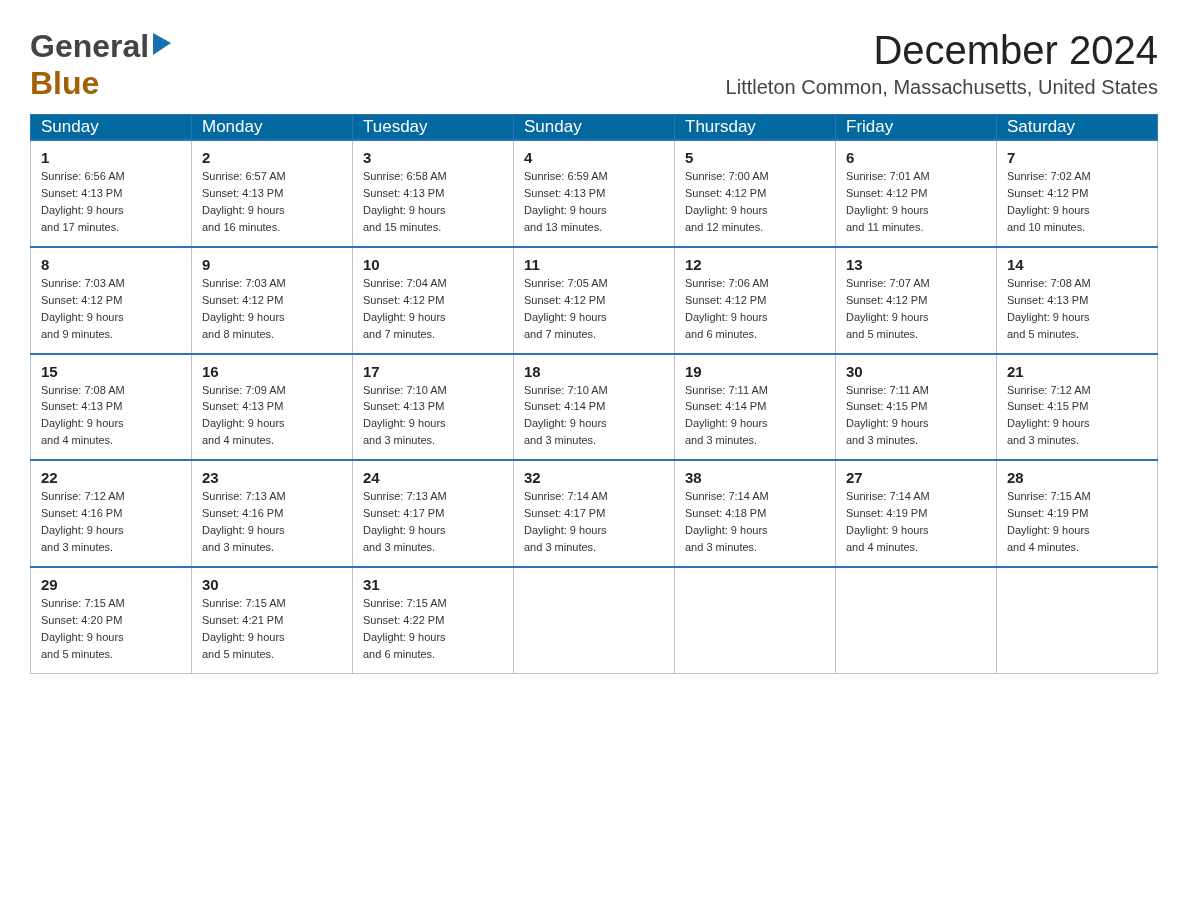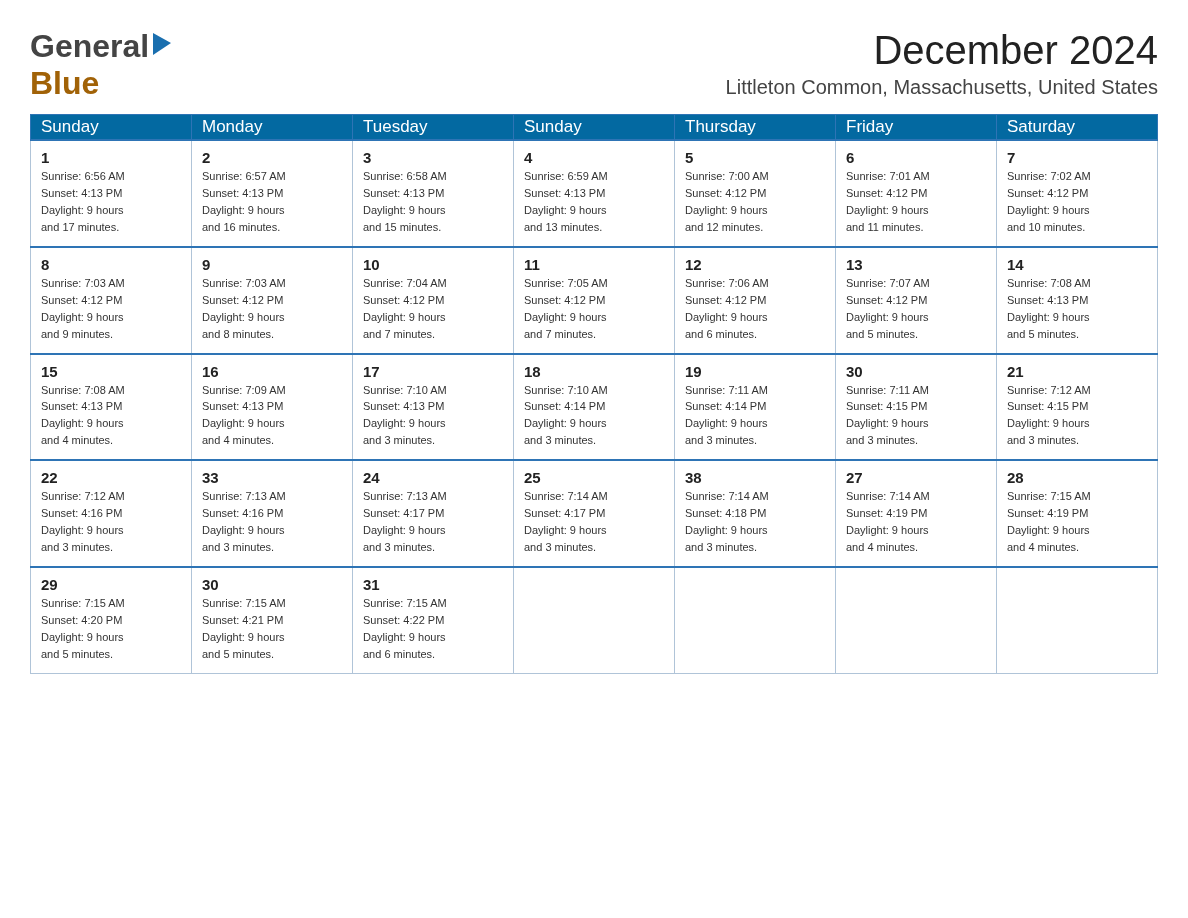--- a/index.html
+++ b/index.html
@@ -203,29 +203,29 @@
         <span class="day-number">21</span>
         <span class="day-info">Sunrise: 7:12 AM<br>Sunset: 4:15 PM<br>Daylight: 9 hours<br>and 3 minutes.</span>
       </td>
       </tr>
       <tr class="week-row">
         <td>
         <span class="day-number">22</span>
         <span class="day-info">Sunrise: 7:12 AM<br>Sunset: 4:16 PM<br>Daylight: 9 hours<br>and 3 minutes.</span>
       </td>
         <td>
-        <span class="day-number">33</span>
+        <span class="day-number">23</span>
         <span class="day-info">Sunrise: 7:13 AM<br>Sunset: 4:16 PM<br>Daylight: 9 hours<br>and 3 minutes.</span>
       </td>
         <td>
         <span class="day-number">24</span>
         <span class="day-info">Sunrise: 7:13 AM<br>Sunset: 4:17 PM<br>Daylight: 9 hours<br>and 3 minutes.</span>
       </td>
         <td>
-        <span class="day-number">25</span>
+        <span class="day-number">32</span>
         <span class="day-info">Sunrise: 7:14 AM<br>Sunset: 4:17 PM<br>Daylight: 9 hours<br>and 3 minutes.</span>
       </td>
         <td>
         <span class="day-number">38</span>
         <span class="day-info">Sunrise: 7:14 AM<br>Sunset: 4:18 PM<br>Daylight: 9 hours<br>and 3 minutes.</span>
       </td>
         <td>
         <span class="day-number">27</span>
         <span class="day-info">Sunrise: 7:14 AM<br>Sunset: 4:19 PM<br>Daylight: 9 hours<br>and 4 minutes.</span>
       </td>

